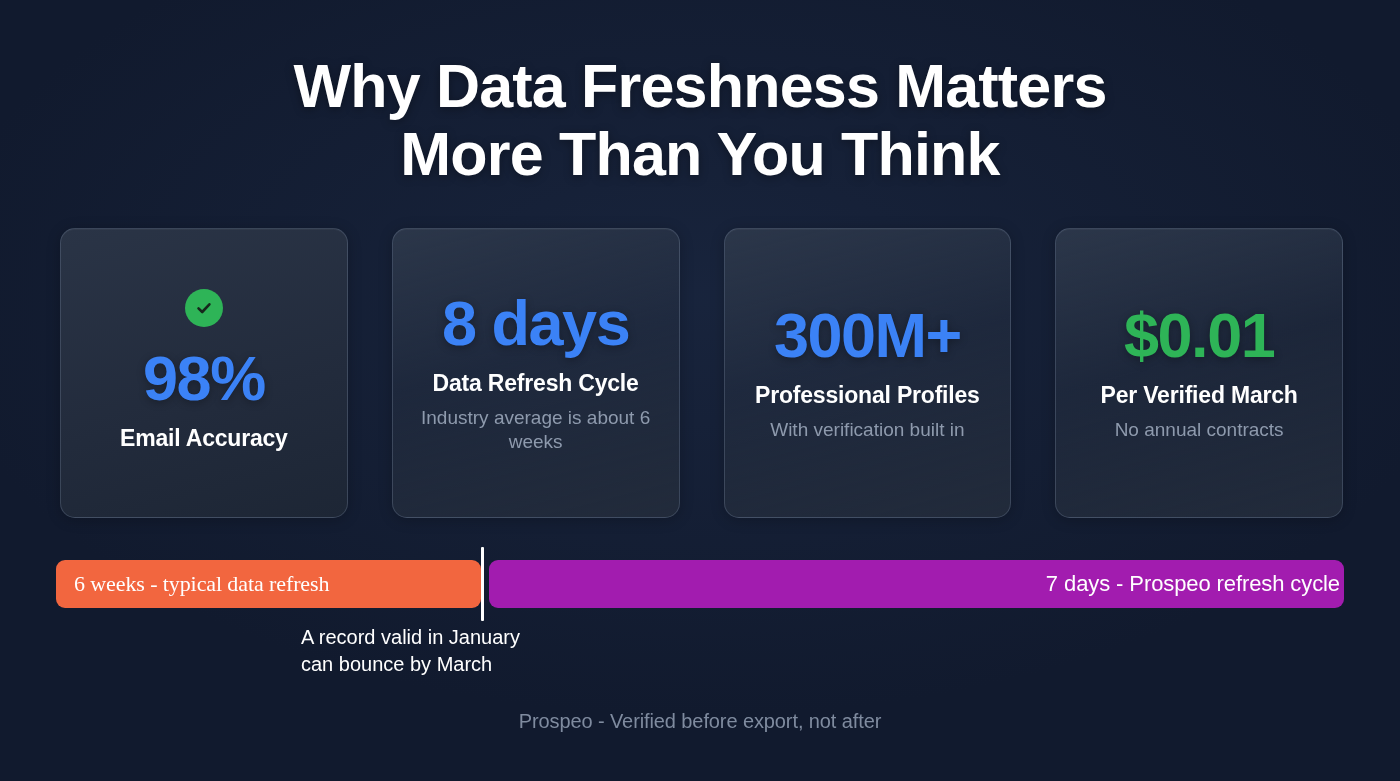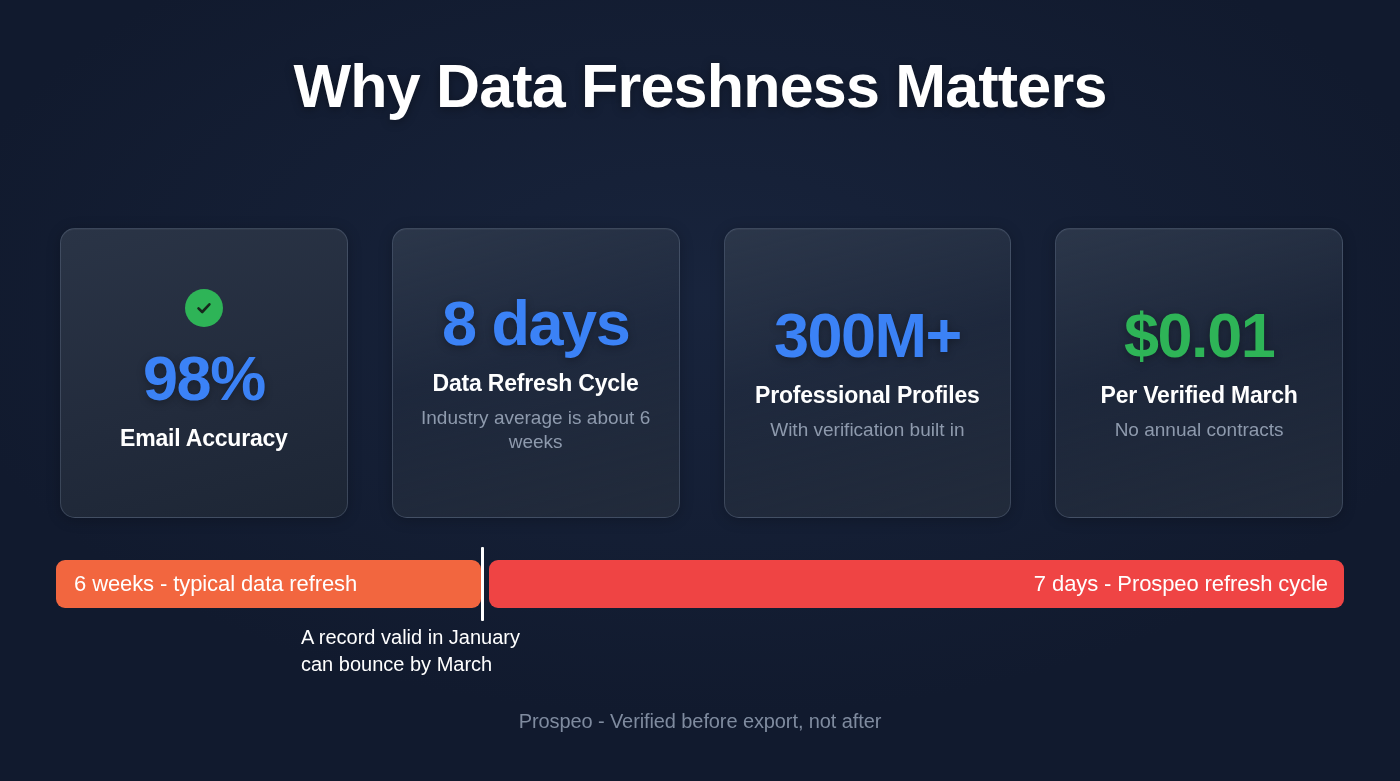--- a/index.html
+++ b/index.html
@@ -130,26 +130,27 @@
     color: #ffffff;
     letter-spacing: -0.1px;
     white-space: nowrap;
   }
   .bar-left {
     width: 425px;
     background: #f2663f;
     justify-content: flex-start;
     padding-left: 18px;
     margin-right: 8px;
+    font-family: Liberation Serif, serif;
   }
   .bar-right {
     flex: 1;
-    background: #ef4444;
+    background: #a21caf;
     justify-content: flex-end;
-    padding-right: 16px;
+    padding-right: 4px;
   }
 
   .divider {
     position: absolute;
     left: 481px;
     top: 547px;
     width: 3px;
     height: 74px;
     background: #ffffff;
     border-radius: 1px;
@@ -177,20 +178,21 @@
     letter-spacing: -0.1px;
   }
 </style>
 </head>
 <body>
 
 <div class="page">
 
   <div class="title-block">
     <div class="title-line">Why Data Freshness Matters</div>
+    <div class="title-line">More Than You Think</div>
   </div>
 
   <div class="cards">
 
     <div class="card card-accent">
       <div class="check-icon">
         <svg width="22" height="22" viewBox="0 0 22 22" aria-hidden="true">
           <path d="M5.5 11.4 L9.2 15 L16.4 7.3" fill="none" stroke="#16281c" stroke-width="2.6" stroke-linecap="round" stroke-linejoin="round"></path>
         </svg>
       </div>

